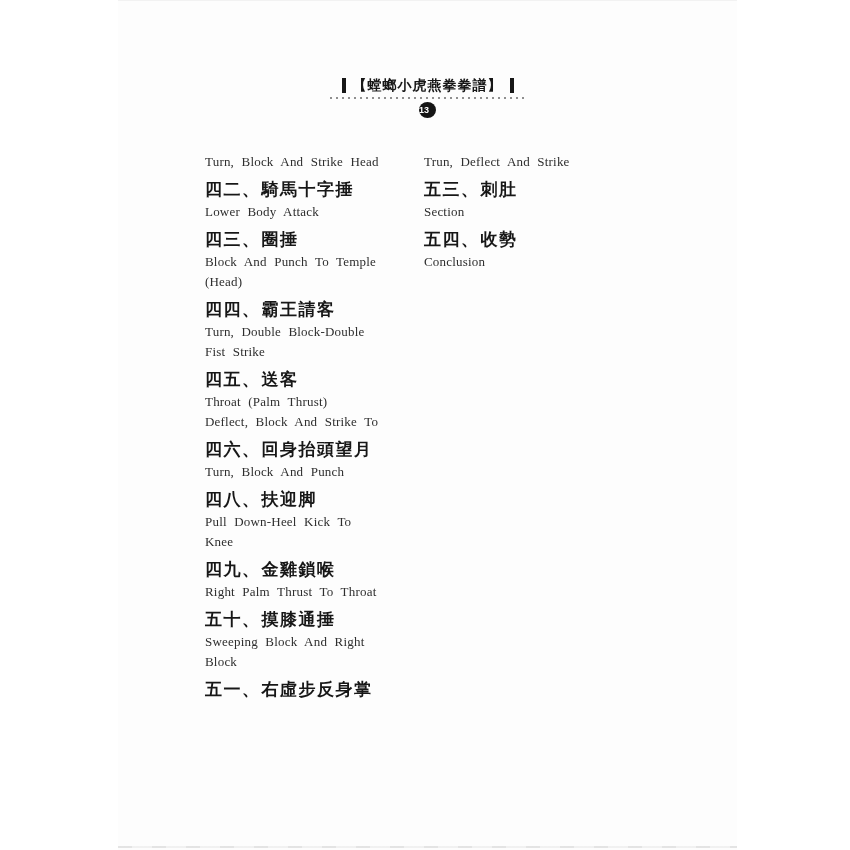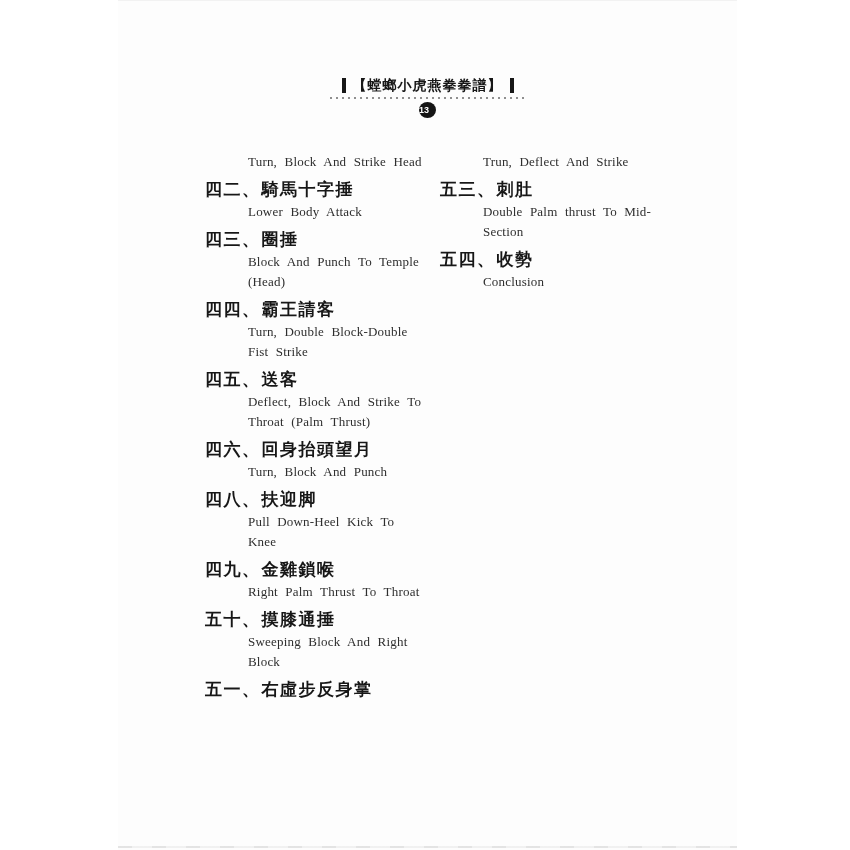--- a/index.html
+++ b/index.html
@@ -76,34 +76,33 @@
     font-family: "Liberation Sans", "DejaVu Sans", sans-serif;
   }
 
   
   .col {
     position: absolute;
     top: 151px;
     width: 250px;
   }
   .col-left  { left: 87px; }
-  .col-right { left: 322px; }
+  .col-right { left: 306px; }
 
   .item { margin-bottom: 6px; }
   .zh-line {
     line-height: 24px;
     font-size: 17px;
     font-weight: bold;
     color: var(--ink-strong);
     letter-spacing: 1.5px;
     white-space: nowrap;
   }
   .zh-line .num { margin-right: 1px; }
   .en-line {
-    margin-left: 43px;
     line-height: 20px;
     font-size: 13px;
     color: var(--ink);
     word-spacing: 4px;
     letter-spacing: 0.2px;
     white-space: nowrap;
   }
 </style>
 </head>
 <body>
@@ -134,22 +133,22 @@
           <div class="en-line">Block And Punch To Temple</div>
           <div class="en-line">(Head)</div>
         </div>
         <div class="item">
           <div class="zh-line"><span class="num">四四、</span><span class="zh">霸王請客</span></div>
           <div class="en-line">Turn, Double Block-Double</div>
           <div class="en-line">Fist Strike</div>
         </div>
         <div class="item">
           <div class="zh-line"><span class="num">四五、</span><span class="zh">送客</span></div>
+          <div class="en-line">Throat (Palm Thrust)</div>
           <div class="en-line">Deflect, Block And Strike To</div>
-          <div class="en-line">Throat (Palm Thrust)</div>
         </div>
         <div class="item">
           <div class="zh-line"><span class="num">四六、</span><span class="zh">回身抬頭望月</span></div>
           <div class="en-line">Turn, Block And Punch</div>
         </div>
         <div class="item">
           <div class="zh-line"><span class="num">四八、</span><span class="zh">扶迎脚</span></div>
           <div class="en-line">Pull Down-Heel Kick To</div>
           <div class="en-line">Knee</div>
         </div>
@@ -165,21 +164,20 @@
         <div class="item">
           <div class="zh-line"><span class="num">五一、</span><span class="zh">右虛步反身掌</span></div>
         </div>
       </div>
     <div class="col col-right" id="col-right">
         <div class="item">
           <div class="en-line">Trun, Deflect And Strike</div>
         </div>
         <div class="item">
           <div class="zh-line"><span class="num">五三、</span><span class="zh">刺肚</span></div>
-          <div class="en-line">Double Palm thrust To Mid-</div>
           <div class="en-line">Section</div>
         </div>
         <div class="item">
           <div class="zh-line"><span class="num">五四、</span><span class="zh">收勢</span></div>
           <div class="en-line">Conclusion</div>
         </div>
       </div>
 
     <div class="page-bottom-edge"></div>
   </div>

